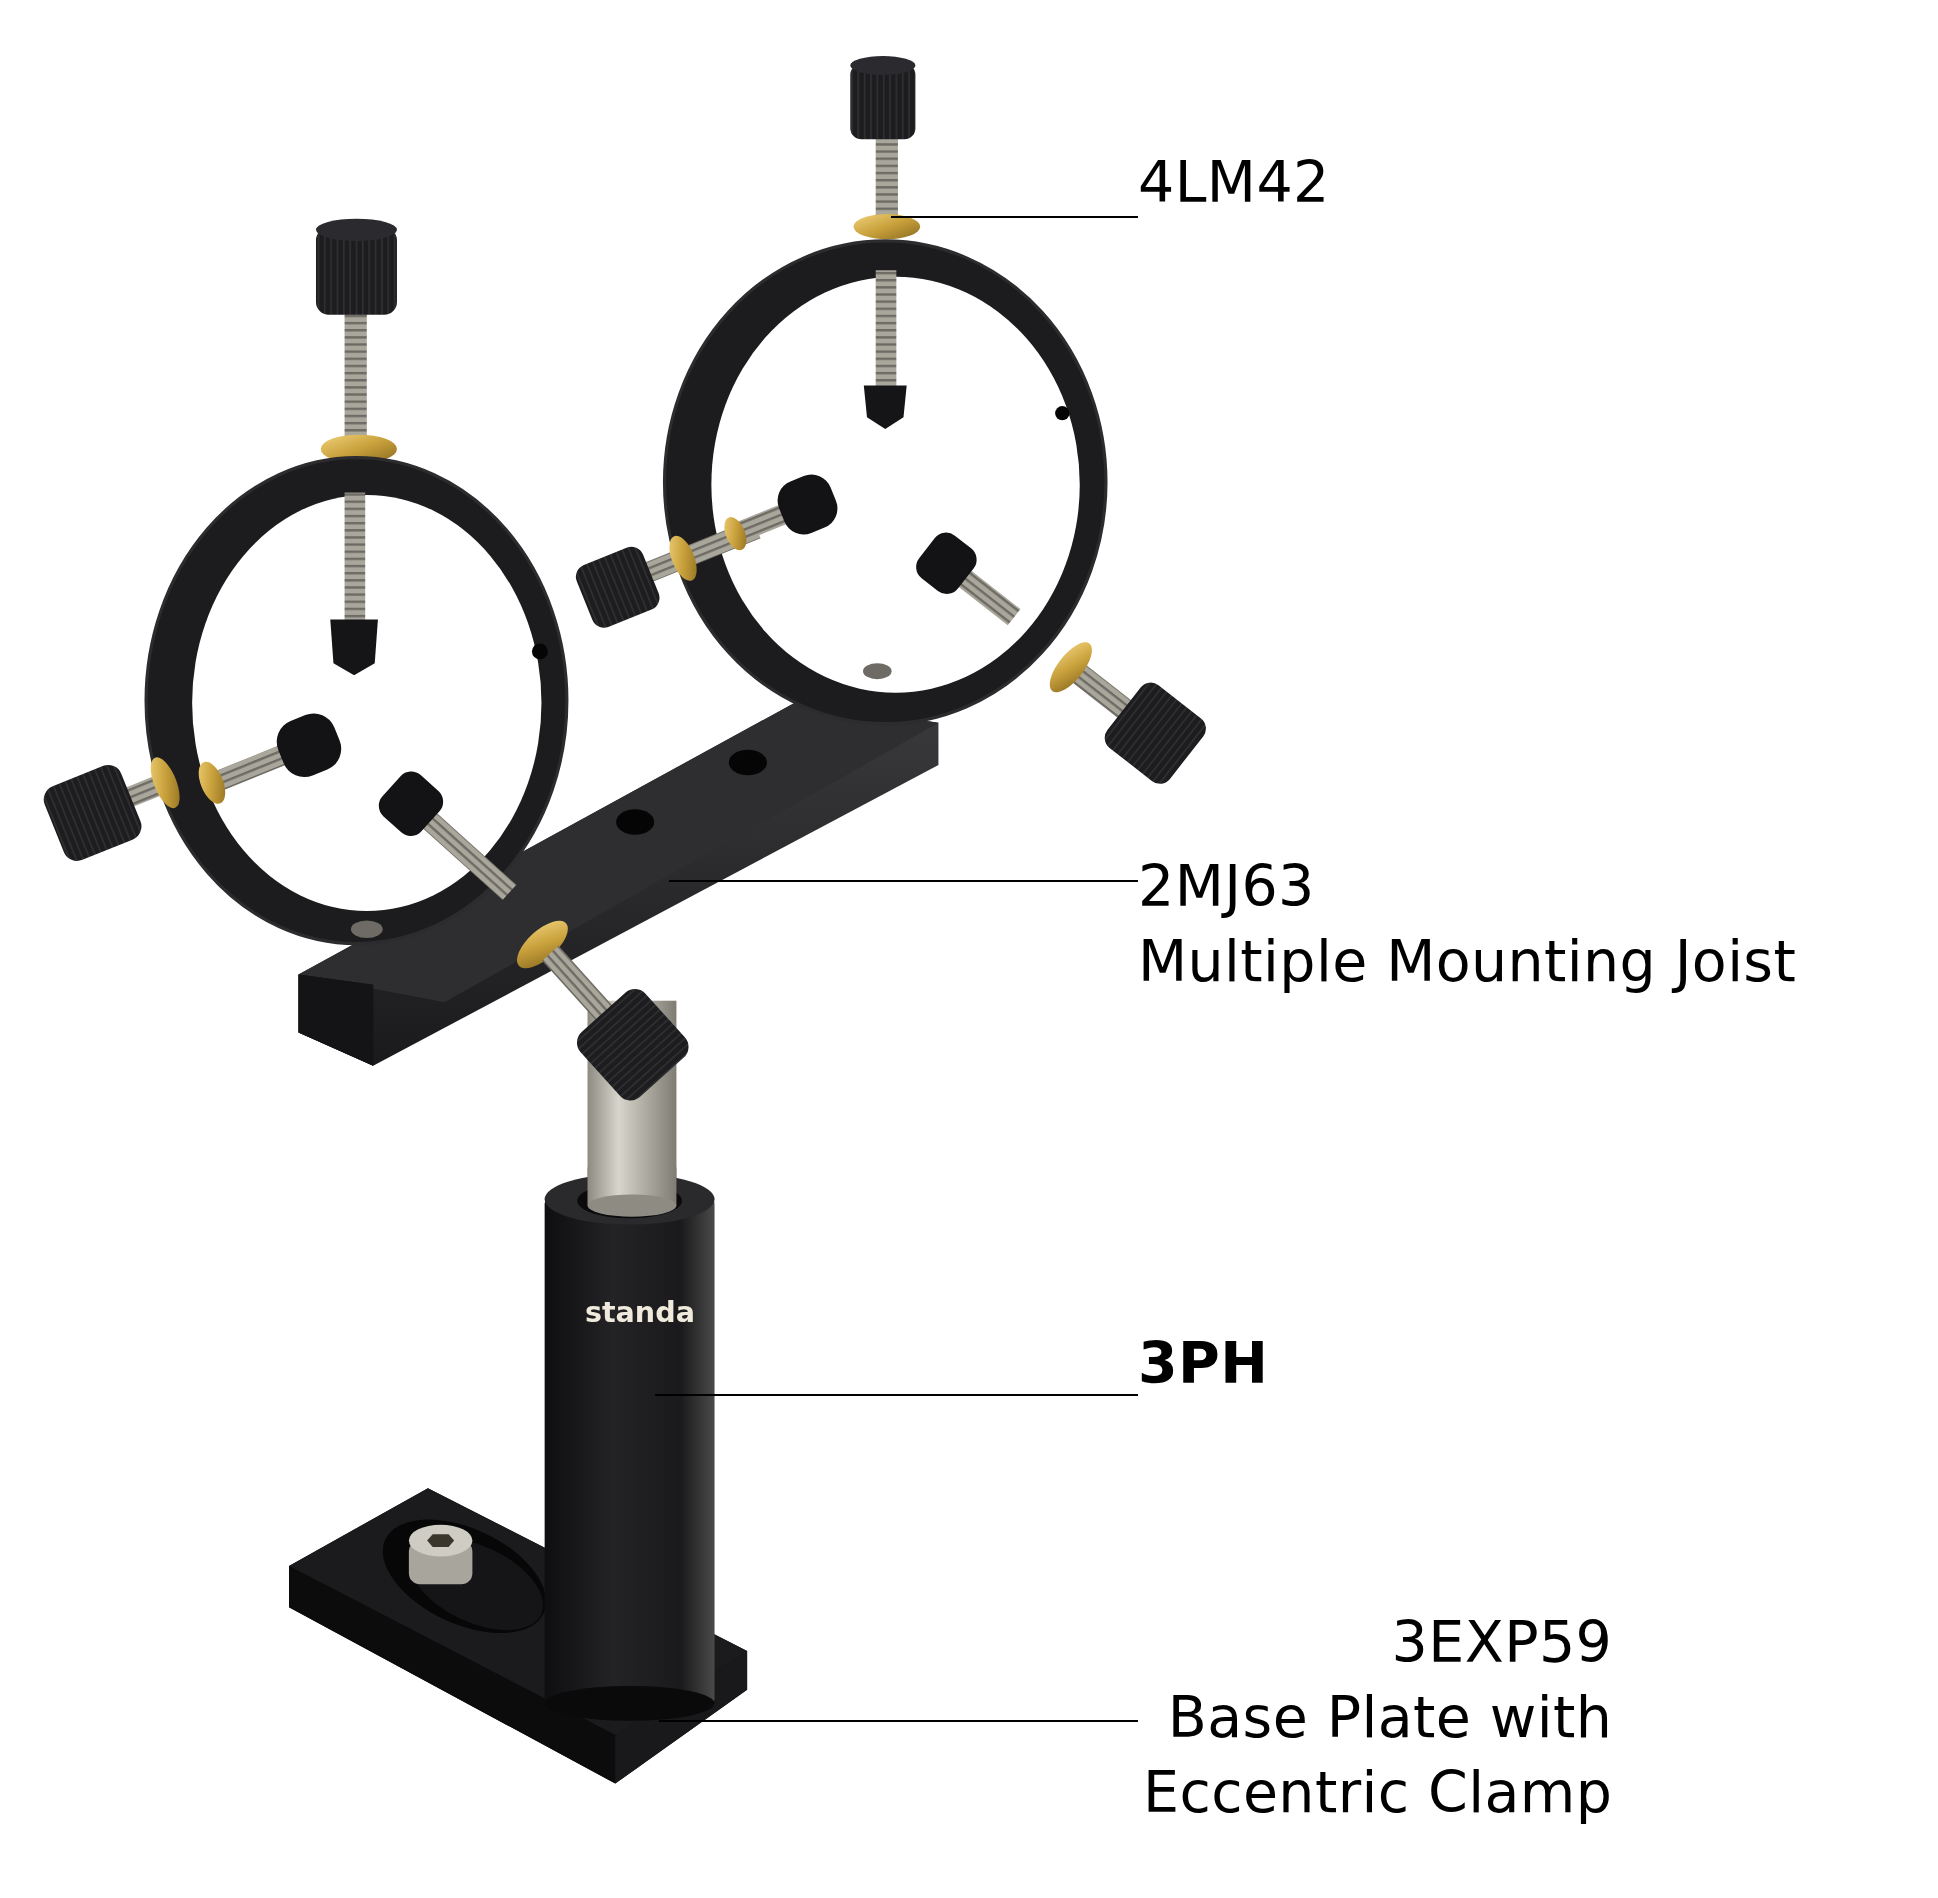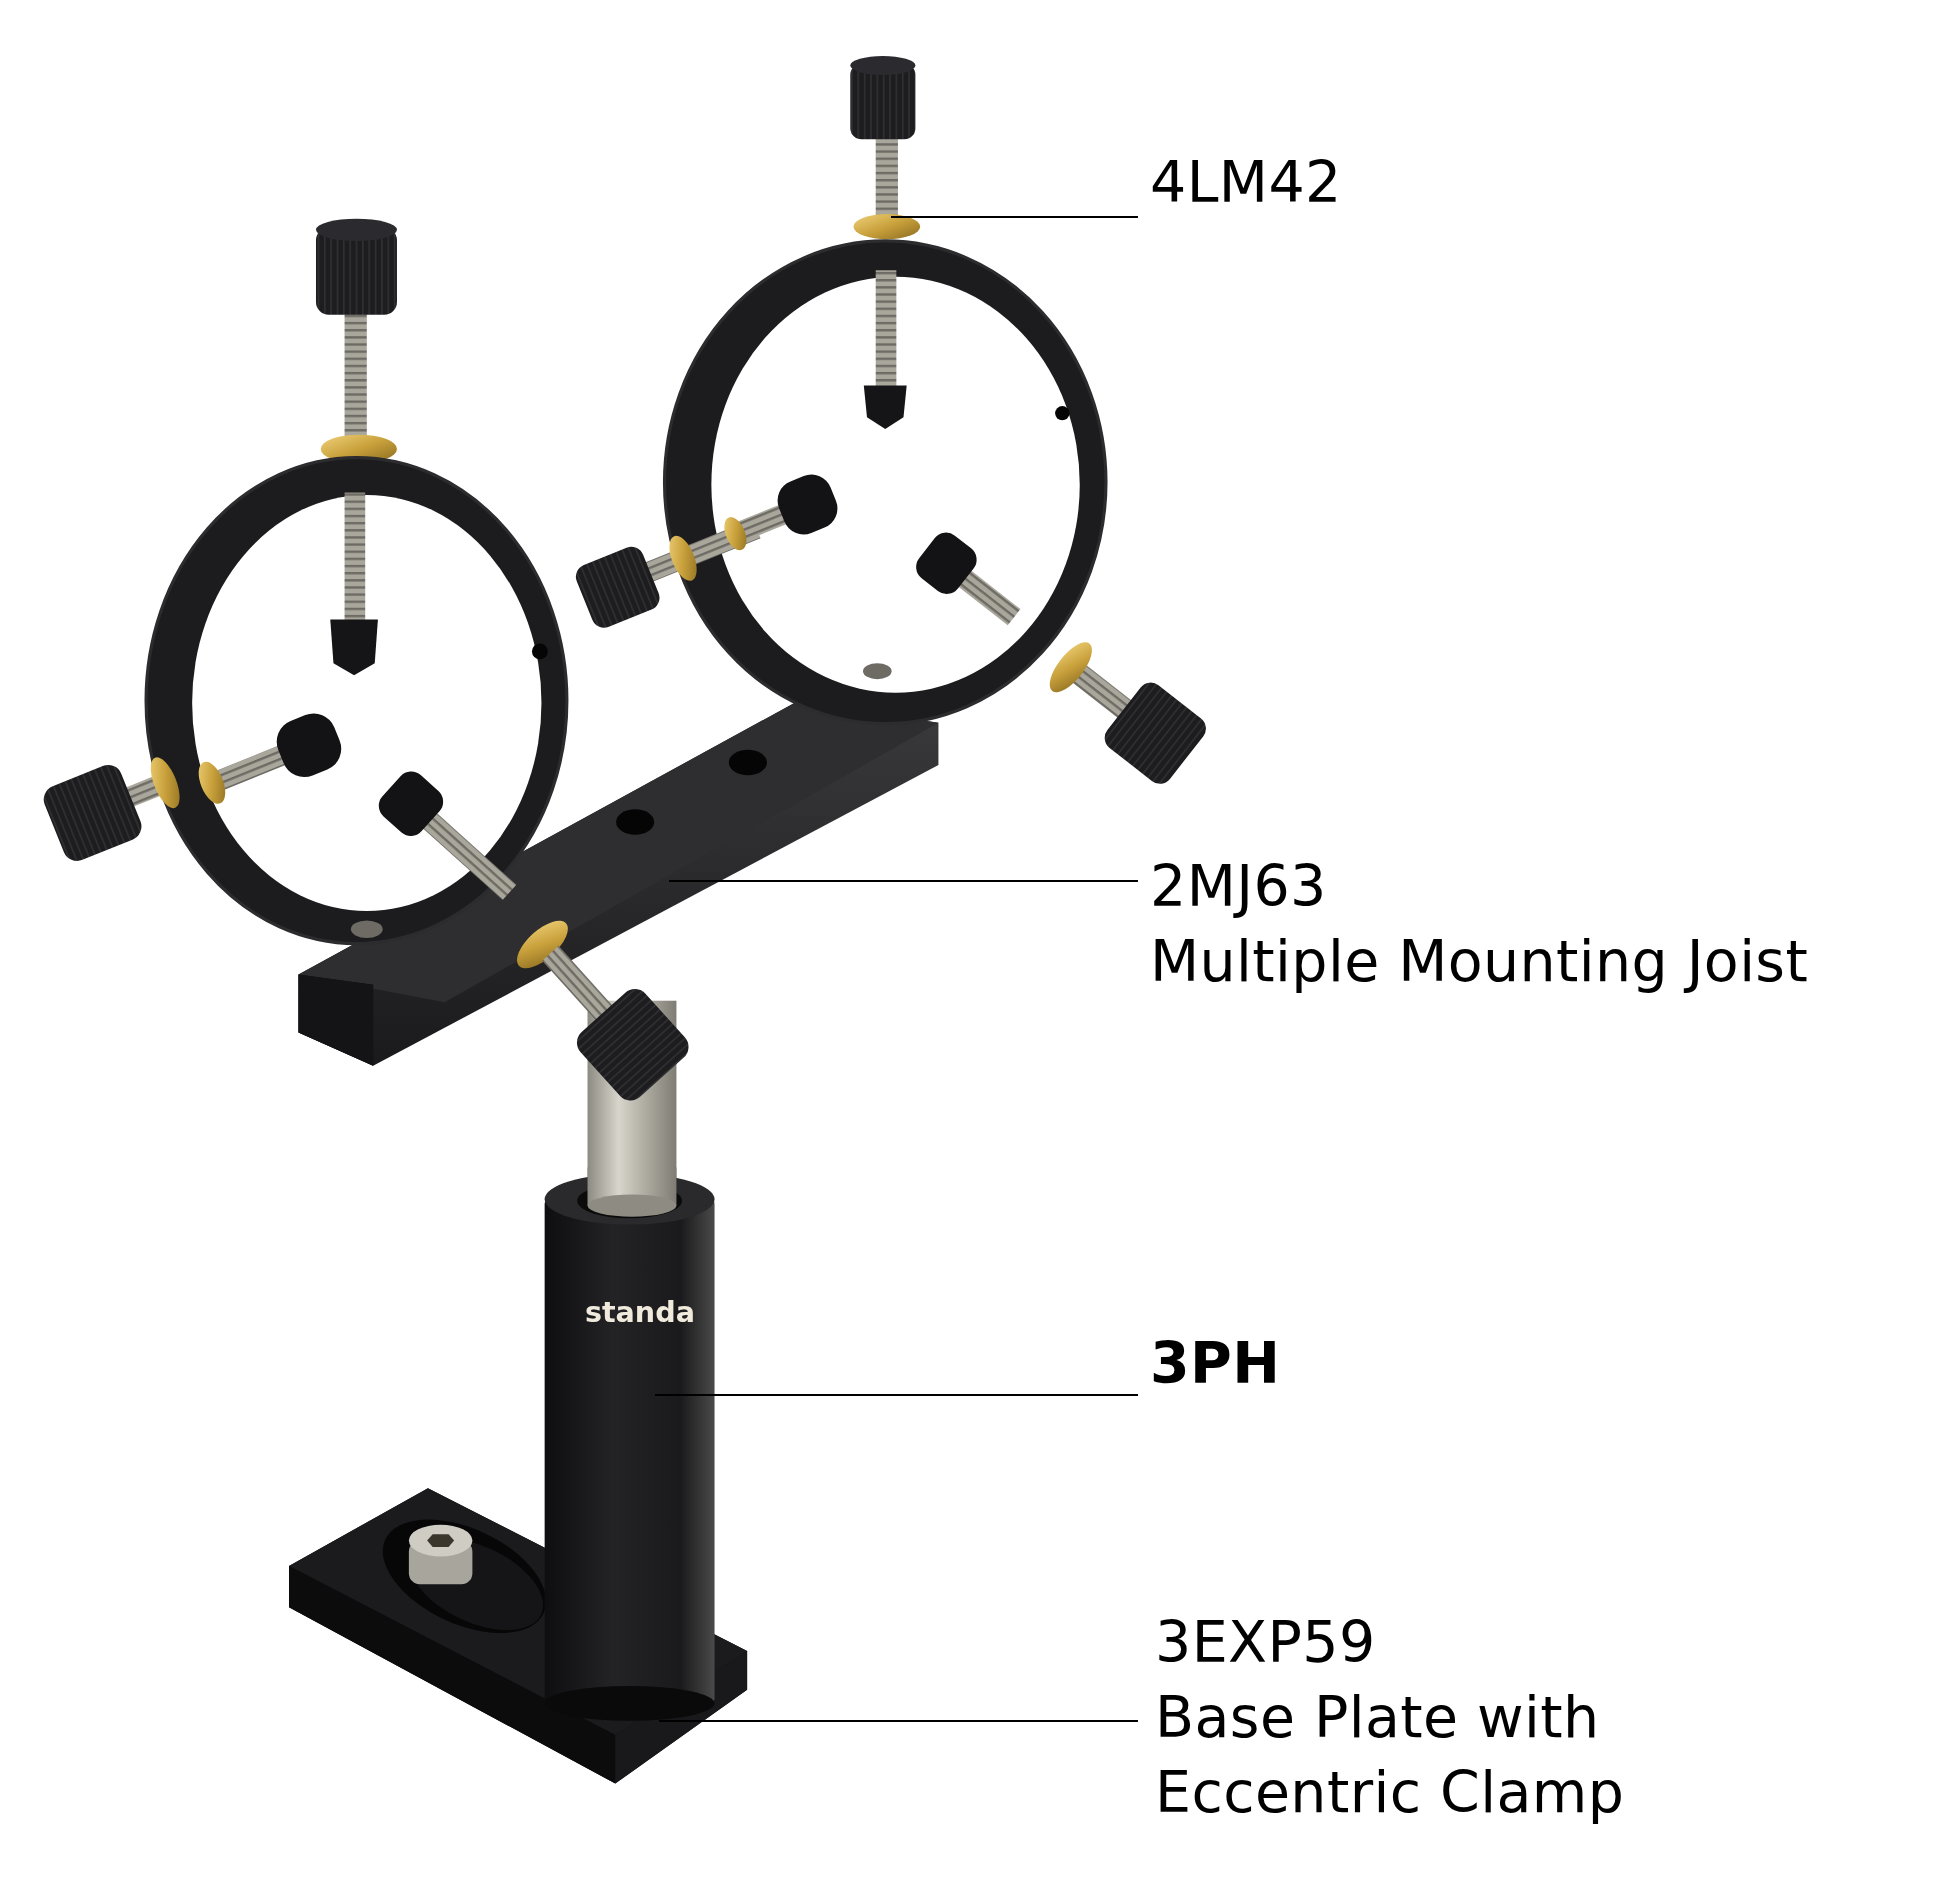--- a/index.html
+++ b/index.html
@@ -1,19 +1,19 @@
 <!DOCTYPE html>
 <html style="font-size:12.7px"><head>
 <meta charset="utf-8">
 <style>
   html, body { margin: 0; padding: 0; background: #ffffff; }
   body { width: 1938px; height: 1899px; position: relative; overflow: hidden; }
   #illustration { position: absolute; left: 0; top: 0; width: 1938px; height: 1899px; }
   .callout-line { position: absolute; height: 2.4px; background: #000000; }
-  .label { position: absolute; left: 1138px; font-family: "DejaVu Sans", sans-serif; color: #000000; font-size: 57px; line-height: 75px; font-weight: normal; white-space: nowrap; letter-spacing: 0.4px; margin-left: 12px; }
+  .label { position: absolute; left: 1138px; font-family: "DejaVu Sans", sans-serif; color: #000000; font-size: 57px; line-height: 75px; font-weight: normal; white-space: nowrap; letter-spacing: 0.4px; }
   .label .line { display: block; }
   .logo-text { font-family: "DejaVu Sans", sans-serif; font-weight: bold; }
 </style>
 </head>
 <body>
 
 <svg id="illustration" viewBox="0 0 2441 2391" xmlns="http://www.w3.org/2000/svg">
   <defs>
     <linearGradient id="steelGrad" x1="0" x2="1" y1="0" y2="0">
       <stop offset="0" stop-color="#8d8a82"></stop>
@@ -182,18 +182,18 @@
 
 <div class="label" style="top:849px;">
   <span class="line">2MJ63</span>
   <span class="line">Multiple Mounting Joist</span>
 </div>
 
 <div class="label" style="top:1326px;font-weight:bold;">
   <span class="line">3PH</span>
 </div>
 
-<div class="label" style="top:1605px; left:1143px;">
+<div class="label" style="top:1605px; left:1143px;text-align:right;">
   <span class="line">3EXP59</span>
   <span class="line">Base Plate with</span>
   <span class="line">Eccentric Clamp</span>
 </div>
 
 
 </body></html>

